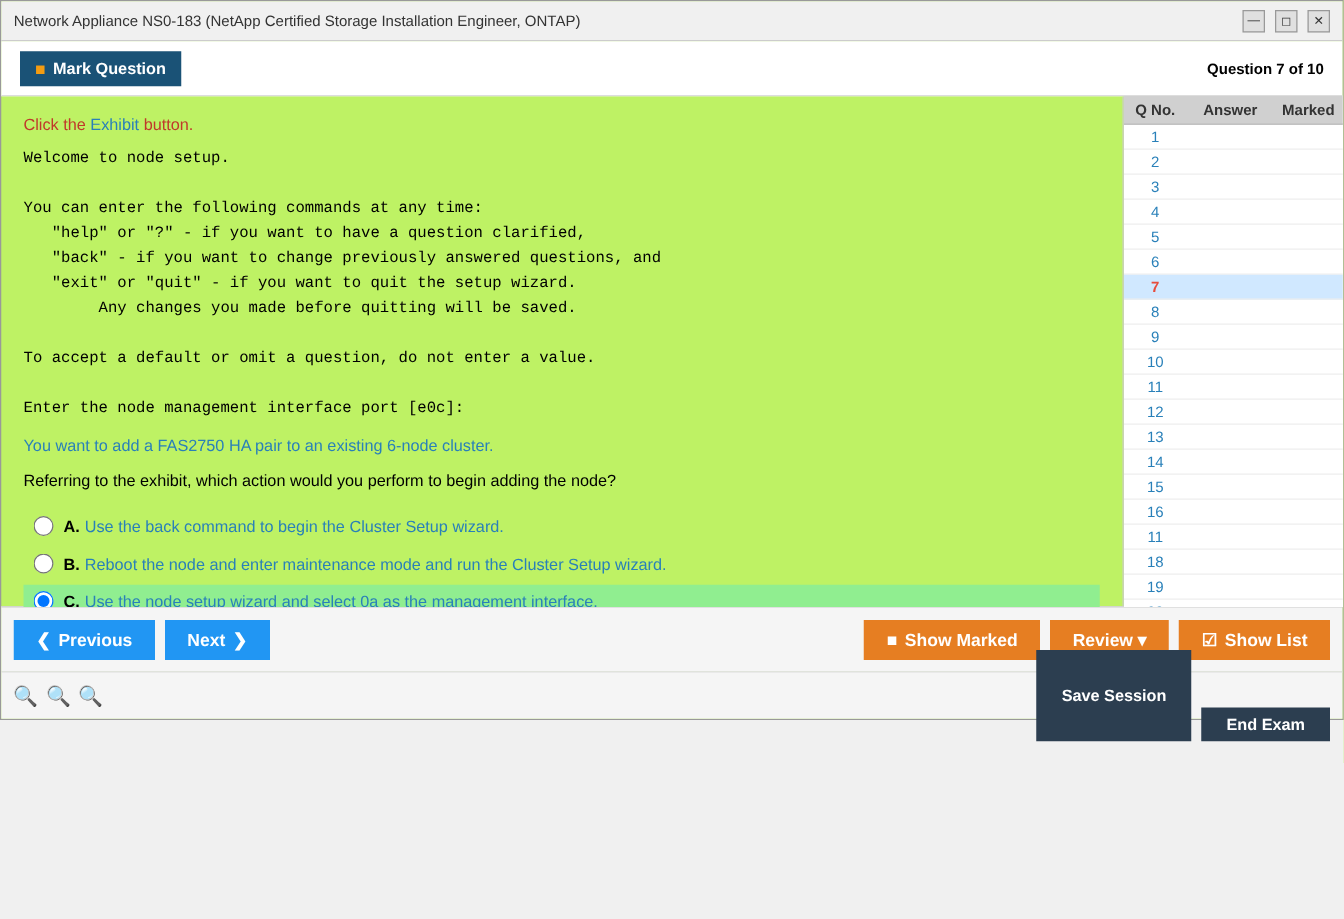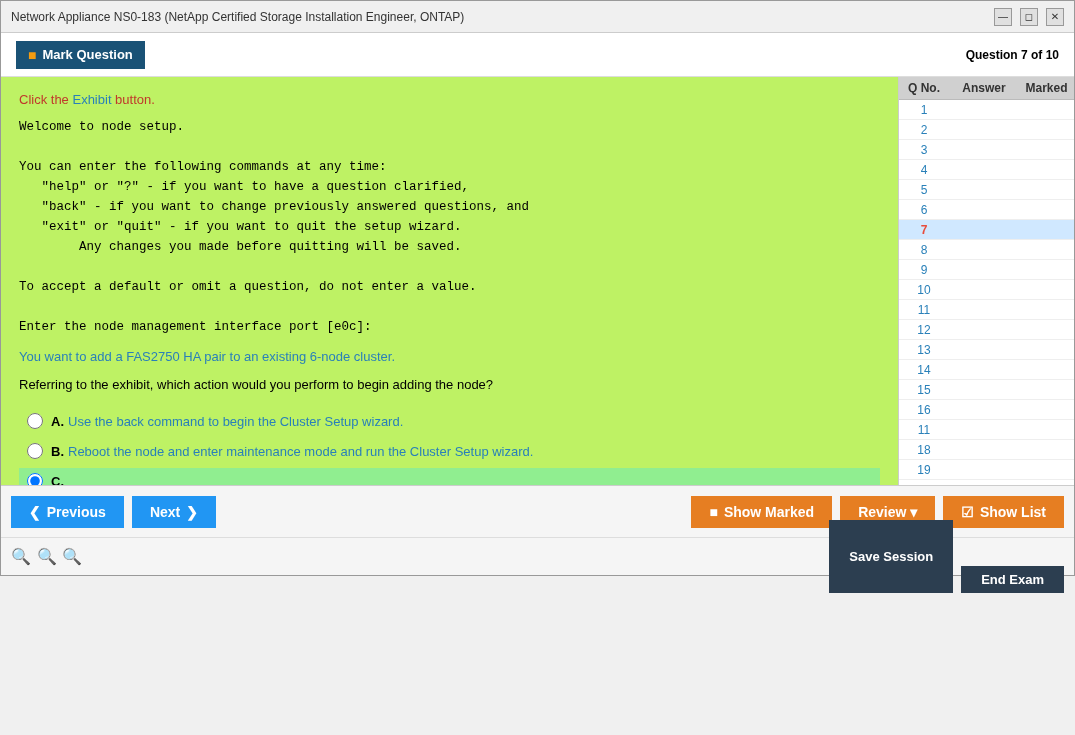--- a/index.html
+++ b/index.html
@@ -126,20 +126,21 @@
           <span class="option-text">Use the back command to begin the Cluster Setup wizard.</span>
         </label>
         <label class="option">
           <input type="radio" name="answer" style="">
           <span class="option-label">B.</span>
           <span class="option-text">Reboot the node and enter maintenance mode and run the Cluster Setup wizard.</span>
         </label>
         <label class="option selected">
           <input type="radio" name="answer" checked="" style="">
           <span class="option-label">C.</span>
+          <span class="option-text">Use the node setup wizard and select 0a as the management interface.</span>
         </label>
         <label class="option">
           <input type="radio" name="answer" style="">
           <span class="option-label">D.</span>
         </label>
       </div>
 
       <div class="answer-box">
         <div class="answer-label">Answer: C</div>
         <div class="explanation-label">Explanation:</div>

